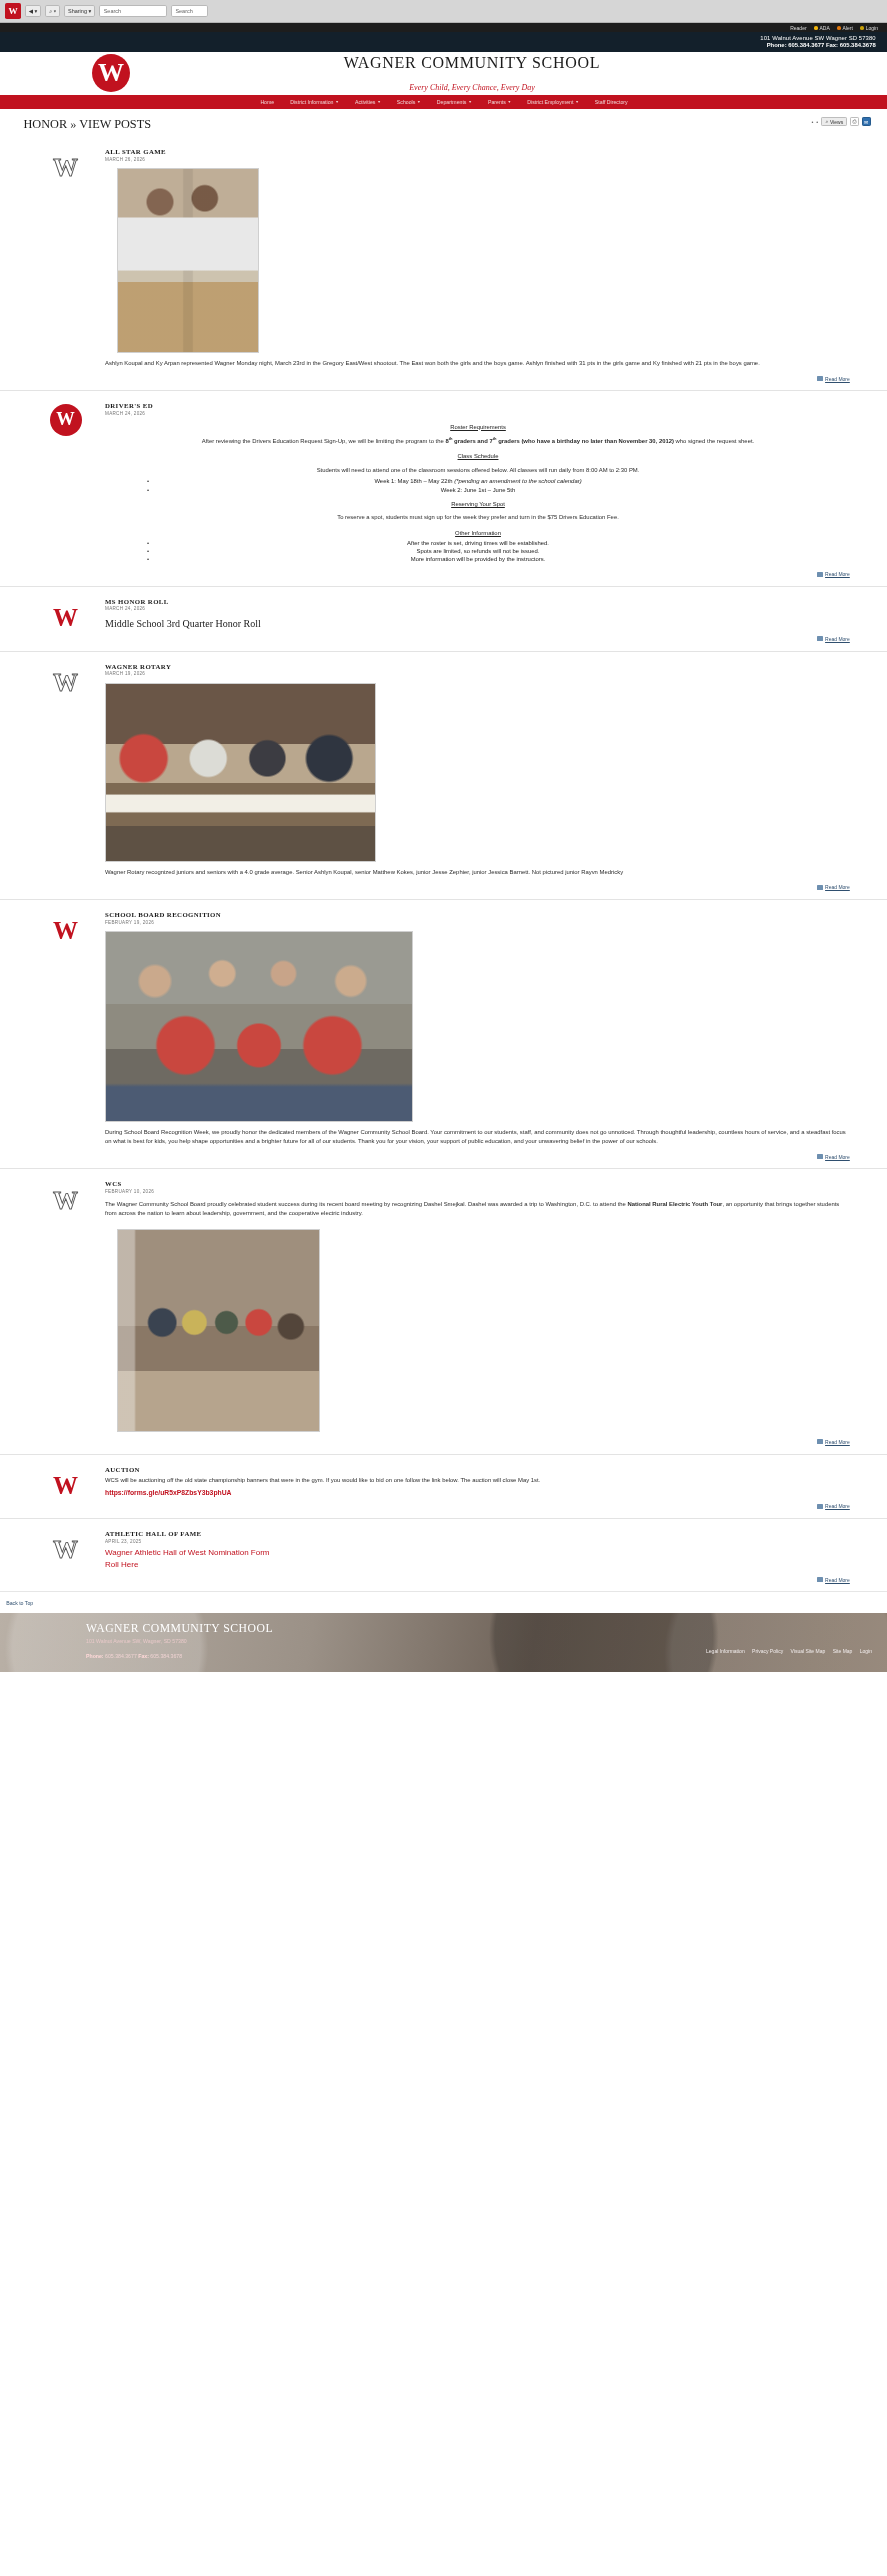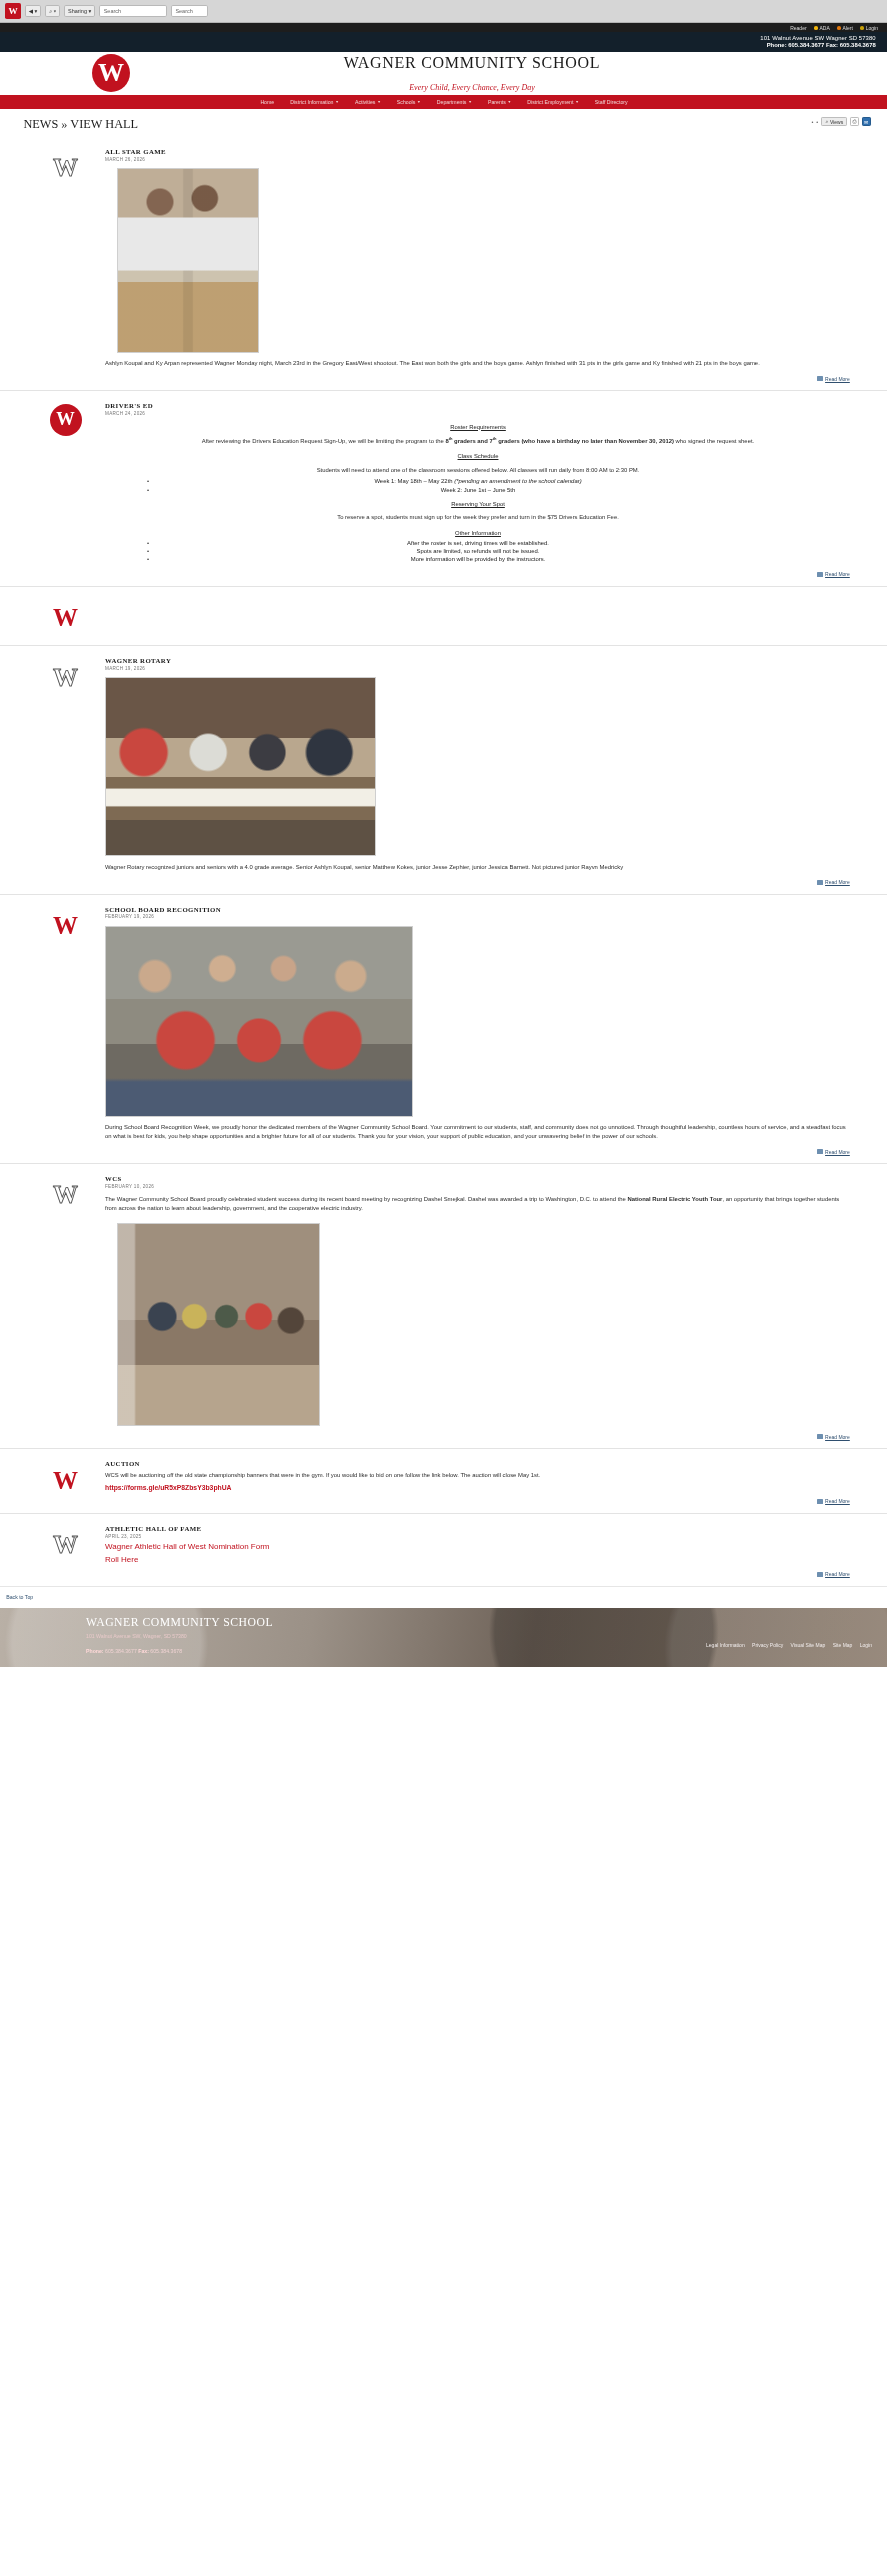--- a/index.html
+++ b/index.html
@@ -313,21 +313,21 @@
         <span>District Employment</span>
         <span class="nav-caret">▼</span>
       </div>
     <div class="nav-item">
         <span>Staff Directory</span>
       </div>
   </div>
 
   <div class="title-band">
     <div class="page-title">
-      <span>NEWS</span><span class="crumb-sep"> » </span><span>VIEW HALL</span>
+      <span>HONOR</span><span class="crumb-sep"> » </span><span>VIEW POSTS</span>
     </div>
     <div class="title-tools">
       <span class="tool-dots">•  •</span>
       <div class="tool-btn">
         <span>⌕</span>
         <span>Views</span>
       </div>
       <div class="tool-icon">⎙</div>
       <div class="tool-icon blue">✉</div>
     </div>
@@ -398,20 +398,31 @@
             <span class="rm-icon"></span>
             <span>Read More</span>
           </a>
         </div>
       </div>
     </div>
 
     <div class="post">
       <div class="thumb">
         <div class="thumb-w red">W</div>
+      </div>
+      <div class="post-body">
+        <div class="post-title">MS HONOR ROLL</div>
+        <div class="post-date">MARCH 24, 2026</div>
+        <div class="post-h2">Middle School 3rd Quarter Honor Roll</div>
+        <div class="readmore-row">
+          <a class="readmore" href="#">
+            <span class="rm-icon"></span>
+            <span>Read More</span>
+          </a>
+        </div>
       </div>
     </div>
 
     <div class="post">
       <div class="thumb">
         <div class="thumb-w outline">W</div>
       </div>
       <div class="post-body">
         <div class="post-title">WAGNER ROTARY</div>
         <div class="post-date">MARCH 19, 2026</div>

